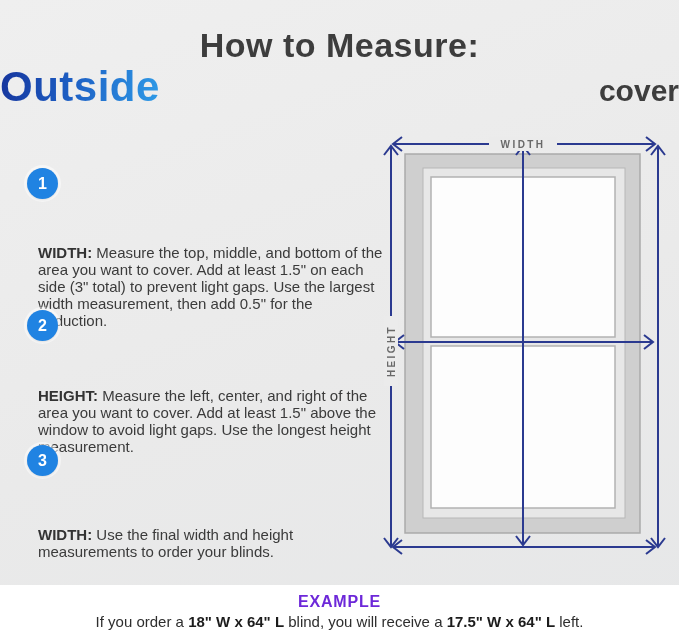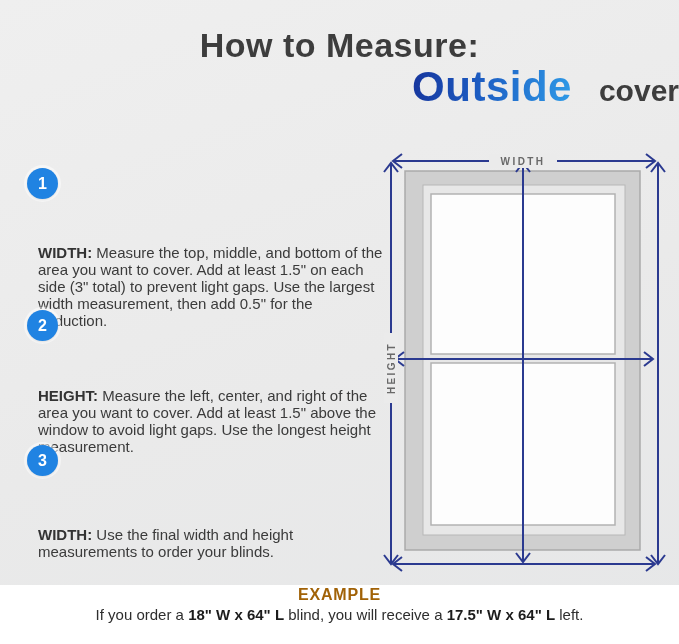--- a/index.html
+++ b/index.html
@@ -9,21 +9,21 @@
     background:linear-gradient(160deg,#efefef 0%,#eaeaea 55%,#e6e7e8 100%);
   }
   
   .title-line1 {
     position:absolute; top:26px; left:0; width:100%;
     text-align:center; font-size:34px; font-weight:700;
     color:#3d3d3d; letter-spacing:.5px;
   }
   .title-line2 {
     position:absolute; top:63px; left:0; width:100%;
-    display:flex; justify-content:flex-end; align-items:baseline; gap:27px;
+    display:flex; justify-content:space-between; align-items:baseline; gap:13px;
   }
   .title-highlight {
     font-size:42px; font-weight:800; letter-spacing:.5px;
     background:linear-gradient(100deg,#16349c 0%,#1d5fc4 45%,#2f9ce8 100%);
     -webkit-background-clip:text; background-clip:text;
     -webkit-text-fill-color:transparent; color:#1d5fc4;
   }
   .title-rest { font-size:30px; font-weight:600; color:#3d3d3d; }
   
   .step-badge {
@@ -36,27 +36,27 @@
     position:absolute; left:38px; width:346px;
     font-size:15px; line-height:17px; color:#3b3b3b;margin-top:40px;
   }
   .step-text b { font-weight:700; color:#333; }
   
   .footer {
     position:absolute; left:0; bottom:0; width:100%; height:59px;
     background:#ffffff; text-align:center;
   }
   .example-heading {
-    padding-top:1px; font-size:16px; font-weight:800;
-    letter-spacing:.8px; color:#a16207;
+    padding-top:8px; font-size:16px; font-weight:800;
+    letter-spacing:.8px; color:#6d28d9;
   }
   .example-line { margin-top:2px; font-size:15px; color:#2e2e2e; }
   .example-line b { font-weight:700; color:#1c1c1c; }
   
-  .diagram { position:absolute; left:378px; top:147px; width:300px; height:432px; }
+  .diagram { position:absolute; left:378px; top:130px; width:300px; height:432px; }
   .diagram svg { display:block; }
   .arrow { stroke:#2b3a90; stroke-width:2; fill:none; }
   .dlabel {
     font-family:"Liberation Sans", sans-serif; font-size:10px;
     font-weight:600; letter-spacing:2.4px; fill:#696969;
   }
 </style>
 </head>
 <body>
 

